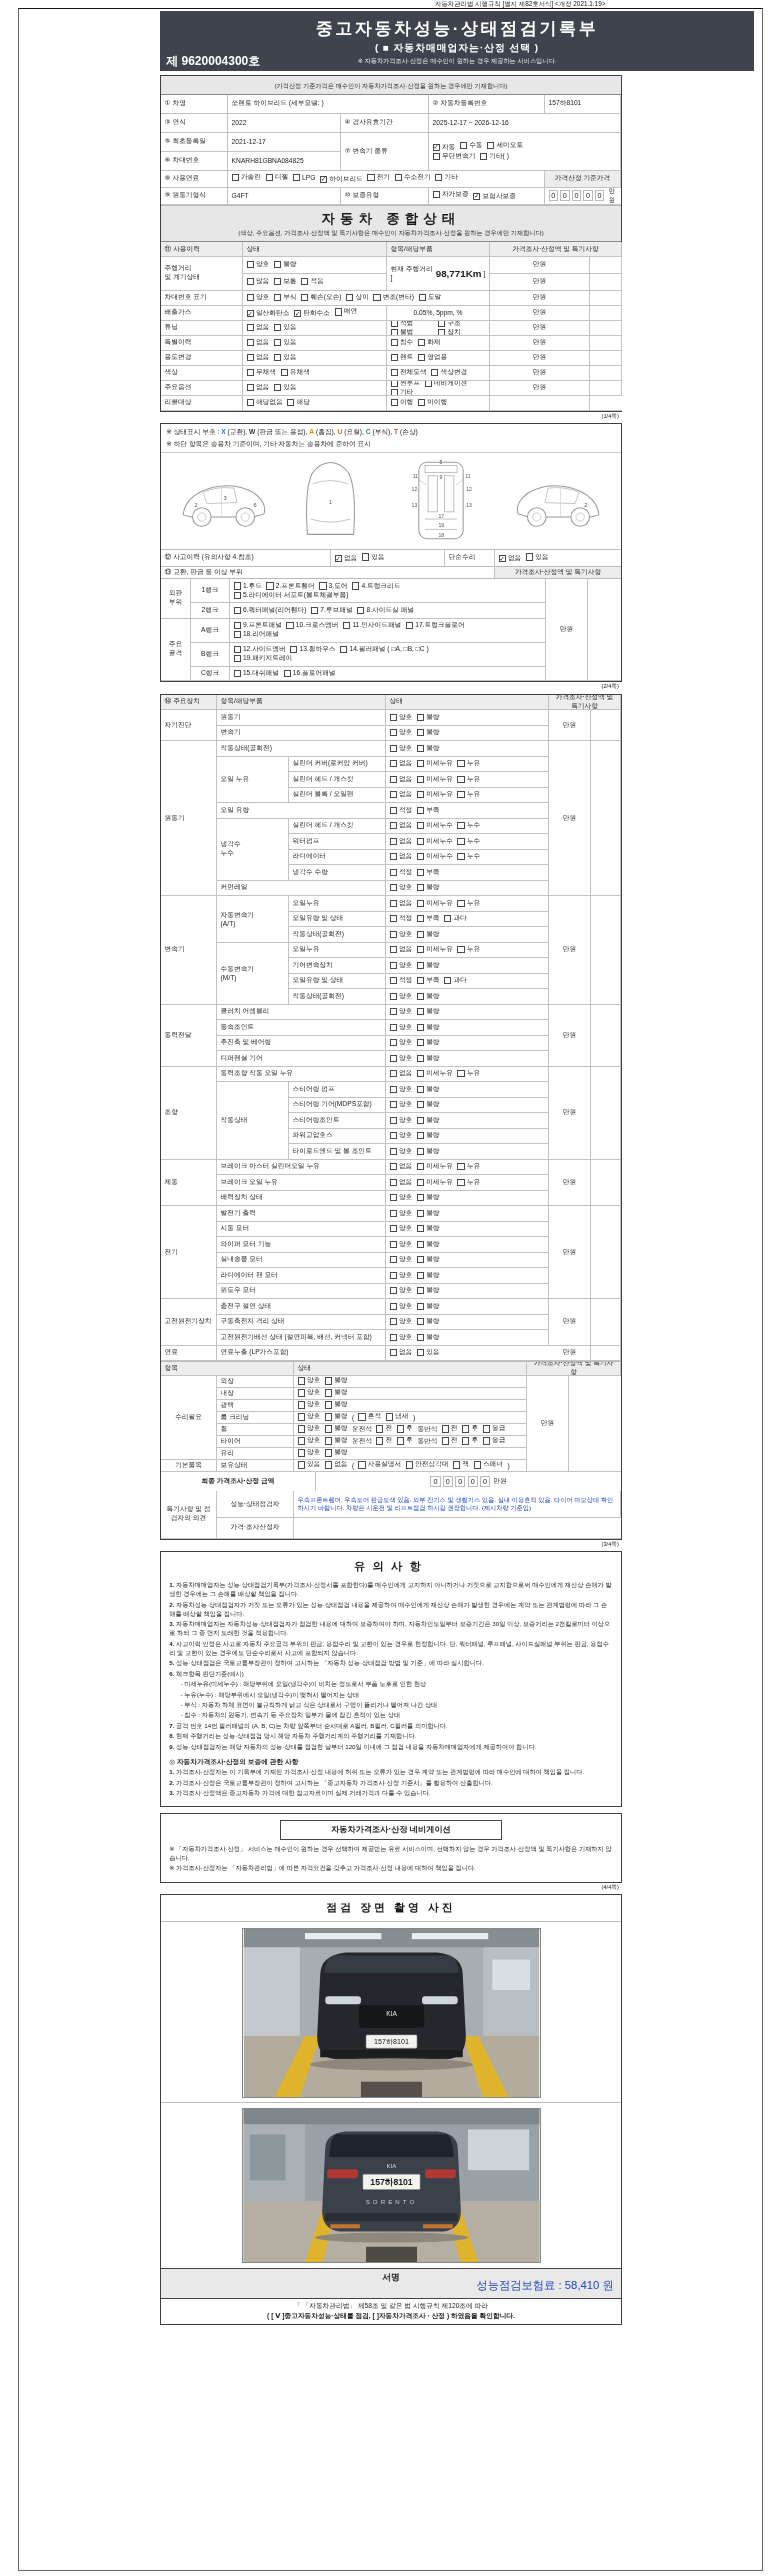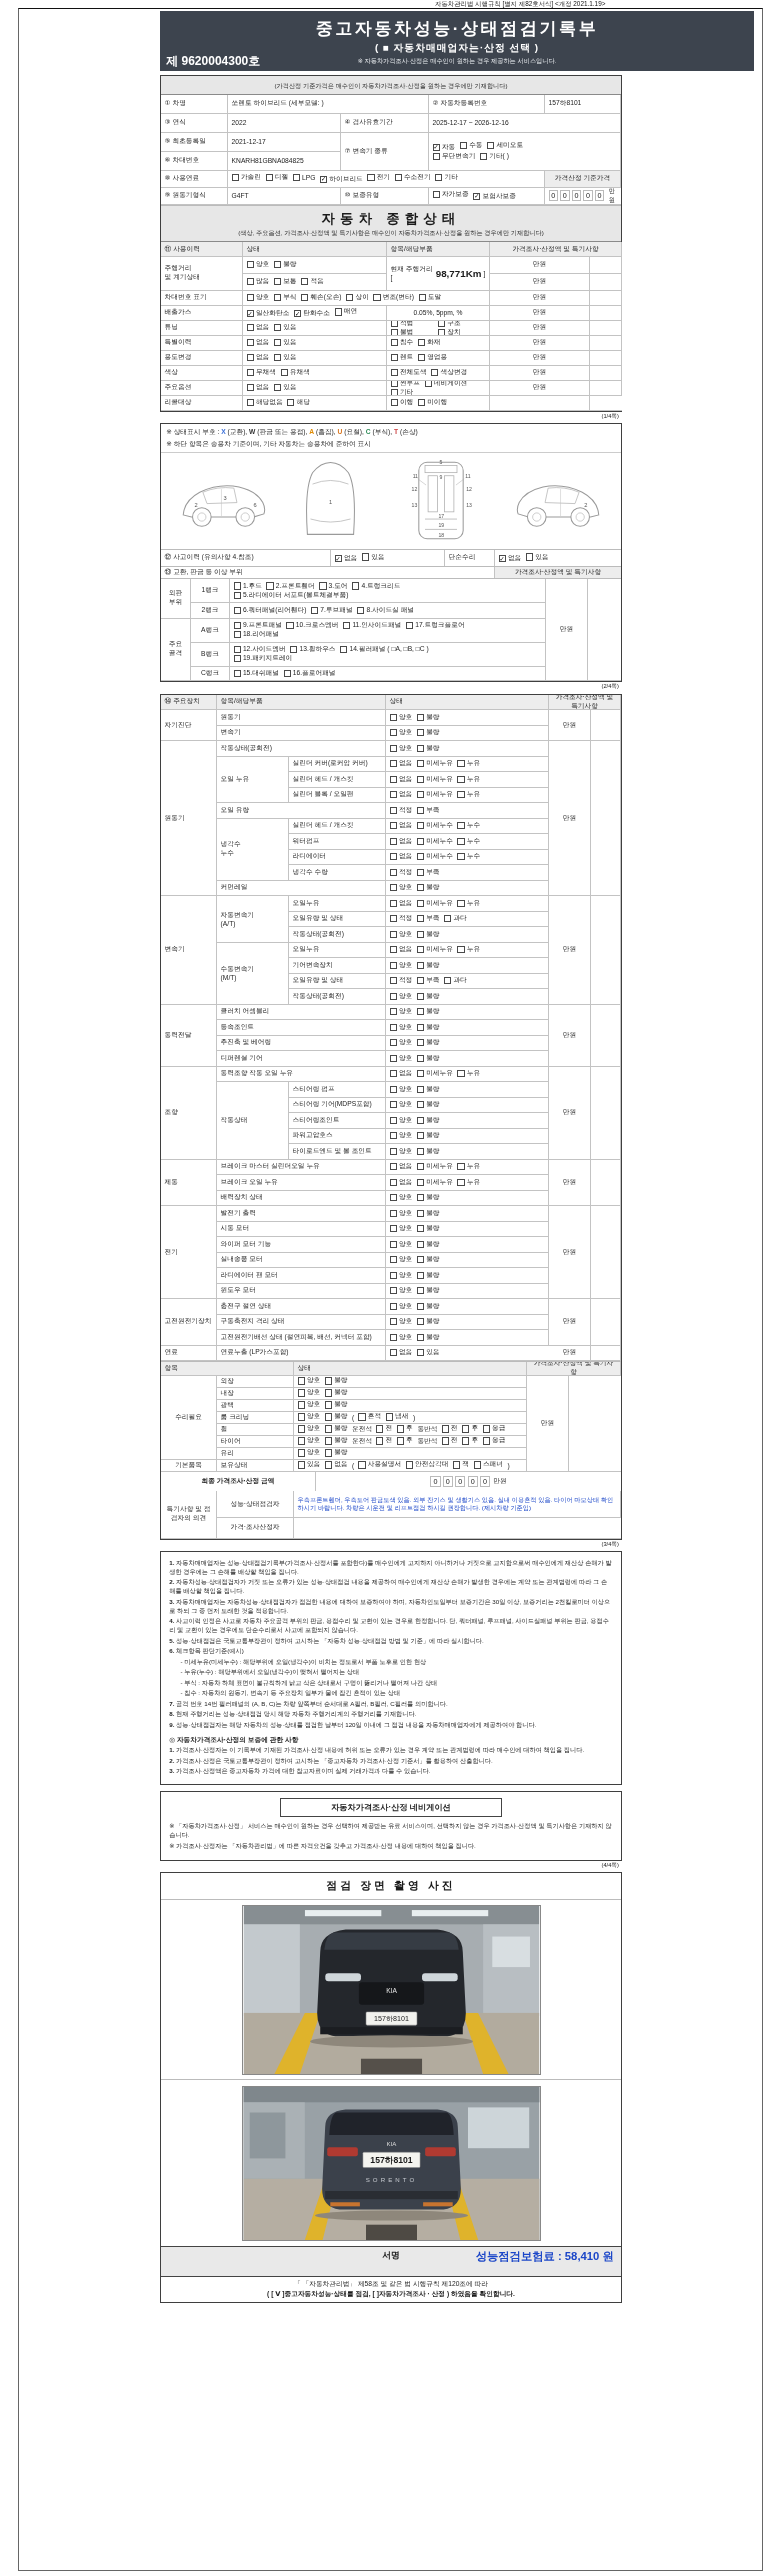--- a/index.html
+++ b/index.html
@@ -1204,20 +1204,21 @@
         <div class="gc ctr" style="grid-area: 1 / 1 / span 2 / span 1; white-space: normal; text-align: center;">특기사항 및 점검자의 의견</div>
         <div class="gc ctr" style="grid-area: 1 / 2 / span 1 / span 1;">성능·상태점검자</div>
         <div class="gc blue" style="grid-area: 1 / 3 / span 1 / span 1; font-size: 6.2px; white-space: normal; line-height: 1.35;">우측프론트휀더, 우측도어 판금도색 있음. 외부 잔기스 및 생활기스 있음. 실내 이용흔적 있음. 타이어 마모상태 확인하시기 바랍니다. 차량은 시운전 및 리프트점검 하시길 권장합니다. (제시차량 기준임)</div>
         <div class="gc ctr" style="grid-area: 2 / 2 / span 1 / span 1;">가격·조사산정자</div>
         <div class="gc" style="grid-area: 2 / 3 / span 1 / span 1;"></div>
       </div>
   </div>
   <div class="marker">(3/4쪽)</div>
 
   <div class="sbox" id="noticeBox" style="padding:5.2px 8.2px 6.2px">
+    <div style="text-align:center;font-size:11.3px;font-weight:bold;letter-spacing:7.2px;padding:2.1px 0 5.2px">유의사항</div>
     <div id="noticeBody" class="ntc">
         <p><span style="font-weight: bold;">1. </span><span>자동차매매업자는 성능·상태점검기록부(가격조사·산정서를 포함한다)를 매수인에게 고지하지 아니하거나 거짓으로 고지함으로써 매수인에게 재산상 손해가 발생한 경우에는 그 손해를 배상할 책임을 집니다.</span></p>
         <p><span style="font-weight: bold;">2. </span><span>자동차성능·상태점검자가 거짓 또는 오류가 있는 성능·상태점검 내용을 제공하여 매수인에게 재산상 손해가 발생한 경우에는 계약 또는 관계법령에 따라 그 손해를 배상할 책임을 집니다.</span></p>
         <p><span style="font-weight: bold;">3. </span><span>자동차매매업자는 자동차성능·상태점검자가 점검한 내용에 대하여 보증하여야 하며, 자동차인도일부터 보증기간은 30일 이상, 보증거리는 2천킬로미터 이상으로 하되 그 중 먼저 도래한 것을 적용합니다.</span></p>
         <p><span style="font-weight: bold;">4. </span><span>사고이력 인정은 사고로 자동차 주요골격 부위의 판금, 용접수리 및 교환이 있는 경우로 한정합니다. 단, 쿼터패널, 루프패널, 사이드실패널 부위는 판금, 용접수리 및 교환이 있는 경우에도 단순수리로서 사고에 포함되지 않습니다.</span></p>
         <p><span style="font-weight: bold;">5. </span><span>성능·상태점검은 국토교통부장관이 정하여 고시하는 「자동차 성능·상태점검 방법 및 기준」에 따라 실시합니다.</span></p>
         <p><span style="font-weight: bold;">6. </span><span>체크항목 판단기준(예시)</span></p>
         <p style="padding-left: 11.3px;">- 미세누유(미세누수) : 해당부위에 오일(냉각수)이 비치는 정도로서 부품 노후로 인한 현상</p>
         <p style="padding-left: 11.3px;">- 누유(누수) : 해당부위에서 오일(냉각수)이 맺혀서 떨어지는 상태</p>
         <p style="padding-left: 11.3px;">- 부식 : 자동차 하체 표면이 불규칙하게 낡고 삭은 상태로서 구멍이 뚫리거나 떨어져 나간 상태</p>
@@ -1288,20 +1289,20 @@
         <text x="290" y="149" font-size="17" font-weight="bold" fill="#1a1a1a" text-anchor="middle">157하8101</text>
         <text x="290" y="186" font-size="12" letter-spacing="6" fill="#c7cbd1" text-anchor="middle">SORENTO</text>
         <rect x="160" y="204" width="260" height="16" fill="#2a2d33"></rect>
         <rect x="170" y="226" width="58" height="8" fill="#c8742f"></rect>
         <rect x="352" y="226" width="58" height="8" fill="#c8742f"></rect>
         <ellipse cx="290" cy="252" rx="150" ry="10" fill="#8e877b"></ellipse>
       </svg>
     </div>
     <div style="background:#e9e9e9;border-bottom:1px solid #444;height:30px;position:relative">
       <div style="text-align:center;font-size:8.8px;font-weight:bold;padding-top:3.1px">서명</div>
-      <div class="blue" style="position:absolute;right:7.2px;bottom:12px;font-size:11.3px;font-weight:bold">성능점검보험료 : 58,410 원</div>
+      <div class="blue" style="position:absolute;right:7.2px;bottom:5px;font-size:11.3px;font-weight:normal">성능점검보험료 : 58,410 원</div>
     </div>
     <div style="text-align:center;font-size:6.7px;padding:3.1px 0 1px">「 「자동차관리법」 제58조 및 같은 법 시행규칙 제120조에 따라</div>
     <div style="text-align:center;font-size:6.7px;font-weight:bold;padding-bottom:3.1px">( [ Ⅴ ]중고자동차성능·상태를 점검, [   ]자동차가격조사 · 산정 ) 하였음을 확인합니다.</div>
   </div>
 
 </div>
 
 
 </body></html>

